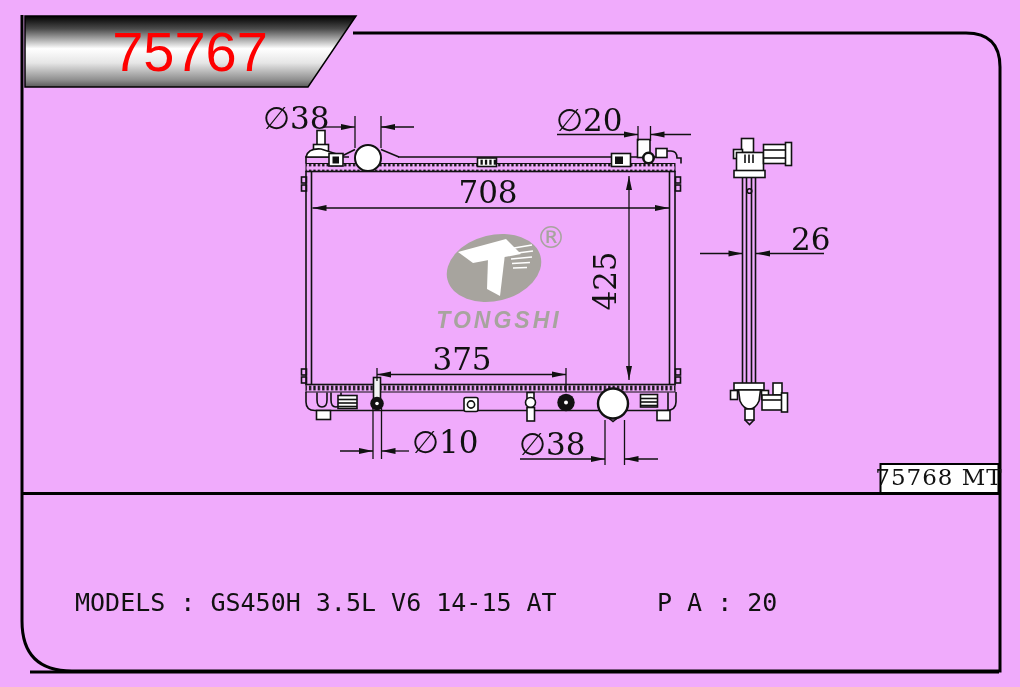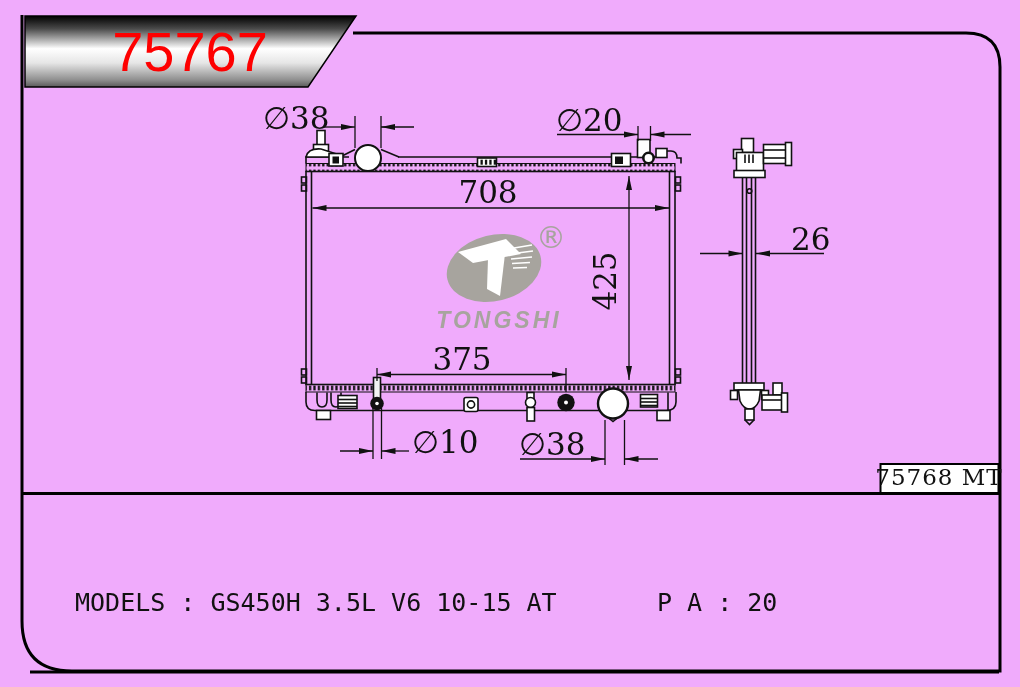--- a/index.html
+++ b/index.html
@@ -235,21 +235,21 @@
   <text class="dim" x="519" y="455">∅38</text>
   <text class="dim" x="791" y="250">26</text>
 
   <g>
     <rect x="880.5" y="464" width="118" height="29" fill="#fff" stroke="#000" stroke-width="2"></rect>
     <text class="refcode" x="939" y="485" text-anchor="middle">75768 MT</text>
   </g>
 </svg>
 
   <div class="spec-col spec-left">
-    <div>MODELS : GS450H 3.5L V6 10-15 AT</div>
+    <div>MODELS : GS450H 3.5L V6 14-15 AT</div>
     
     
     
   </div>
   <div class="spec-col spec-right">
     <div>P A : 20</div>
     
     
     
   </div>

